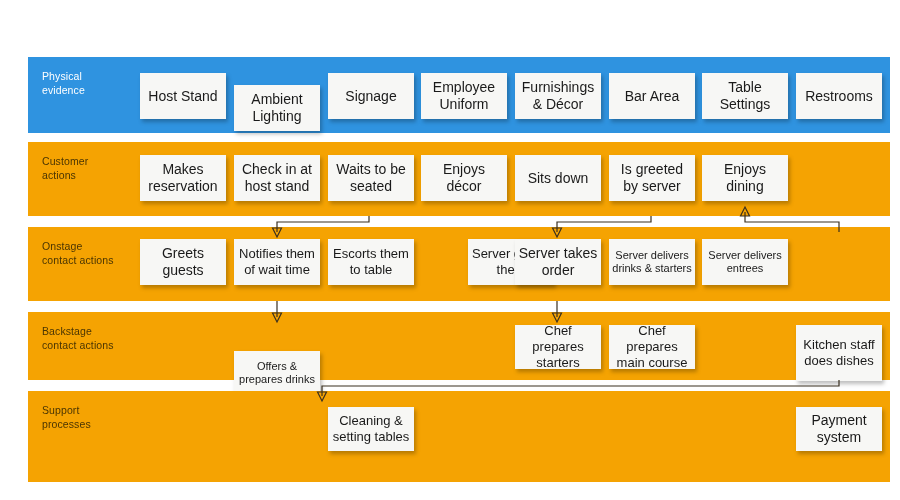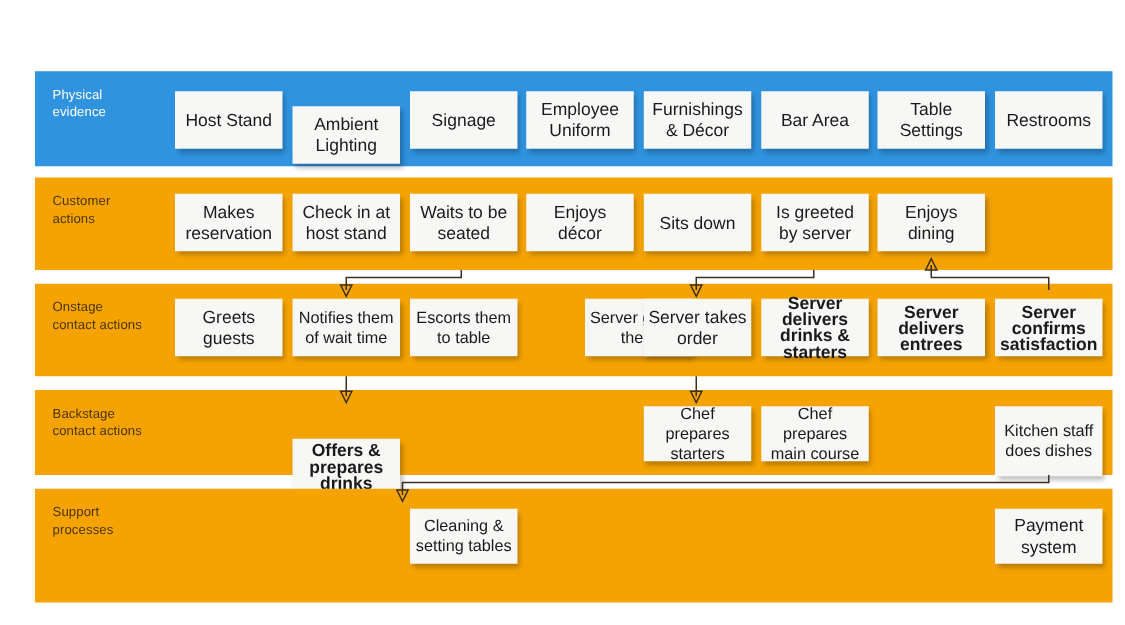--- a/index.html
+++ b/index.html
@@ -41,21 +41,21 @@
     align-items:center;
     justify-content:center;
     text-align:center;
     color:#1a1a1a;
     box-shadow:2px 3px 4px rgba(0,0,0,0.26);
     padding:2px 3px;
   }
   .cell span{display:block;width:100%;}
   .f14{font-size:14px;line-height:17px;}
   .f13{font-size:13px;line-height:16px;}
-  .f11{font-size:14px;line-height:13px;font-weight:bold;}
+  .f11{font-size:11px;line-height:13px;}
 
   svg.conn{
     position:absolute;
     left:0;top:0;
     width:900px;height:500px;
     pointer-events:none;
     overflow:visible;
   }
   svg.conn path, svg.conn line{
     stroke:#3a3020;
@@ -153,24 +153,20 @@
 takes order</span>
     </div>
     <div class="cell" style="left: 609px; top: 239px; width: 86px; height: 46px;">
       <span class="f11">Server delivers
 drinks &amp; starters</span>
     </div>
     <div class="cell" style="left: 702px; top: 239px; width: 86px; height: 46px;">
       <span class="f11">Server delivers
 entrees</span>
     </div>
-    <div class="cell" style="left: 796px; top: 239px; width: 86px; height: 46px;">
-      <span class="f11">Server confirms
-satisfaction</span>
-    </div>
     <div class="band" style="top: 312px; height: 68px; background: rgb(245, 163, 2);"></div>
     <div class="band-label label-dark" style="top: 325px;">Backstage
 contact actions</div>
     <div class="cell" style="left: 234px; top: 325px; width: 86px; height: 44px; margin-top: 26px;">
       <span class="f11">Offers &amp;
 prepares drinks</span>
     </div>
     <div class="cell" style="left: 515px; top: 325px; width: 86px; height: 44px;">
       <span class="f13">Chef prepares
 starters</span>

